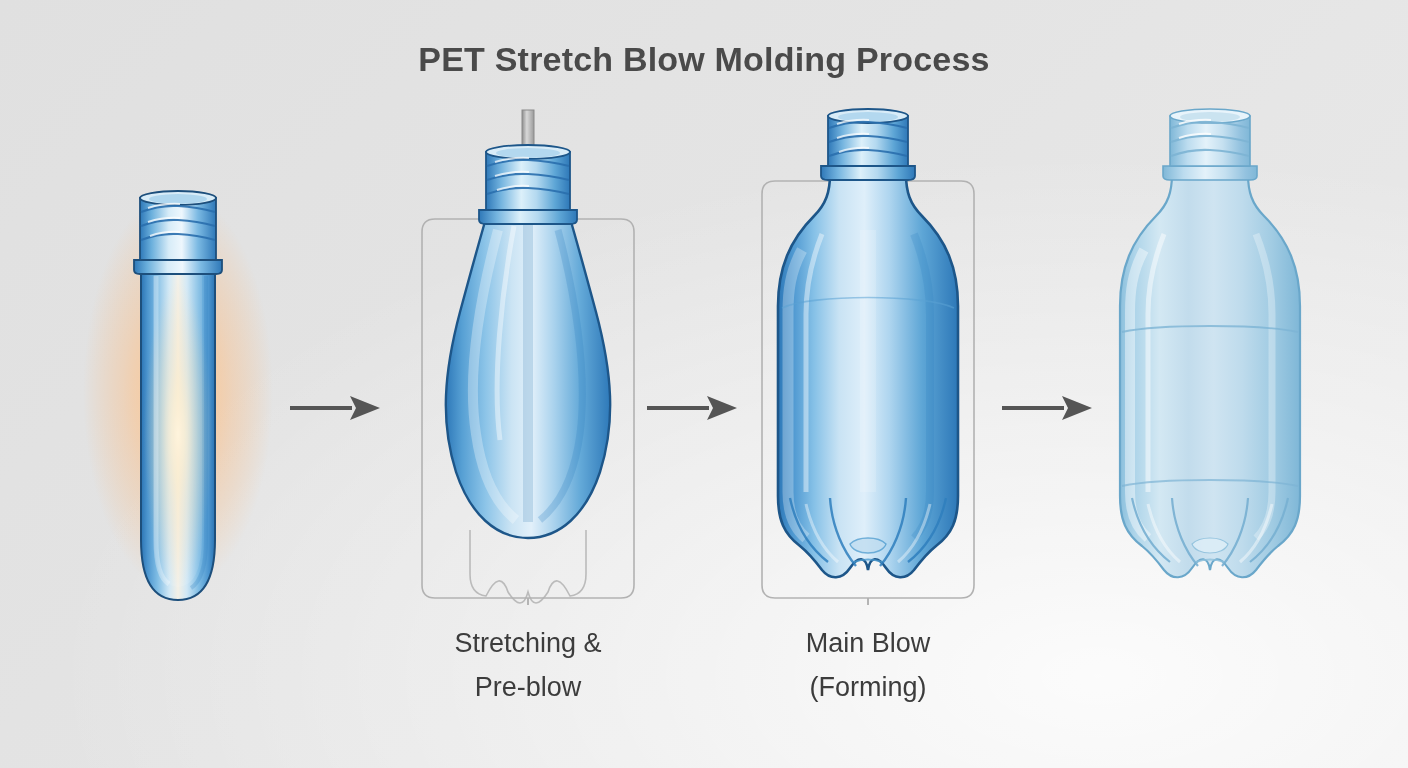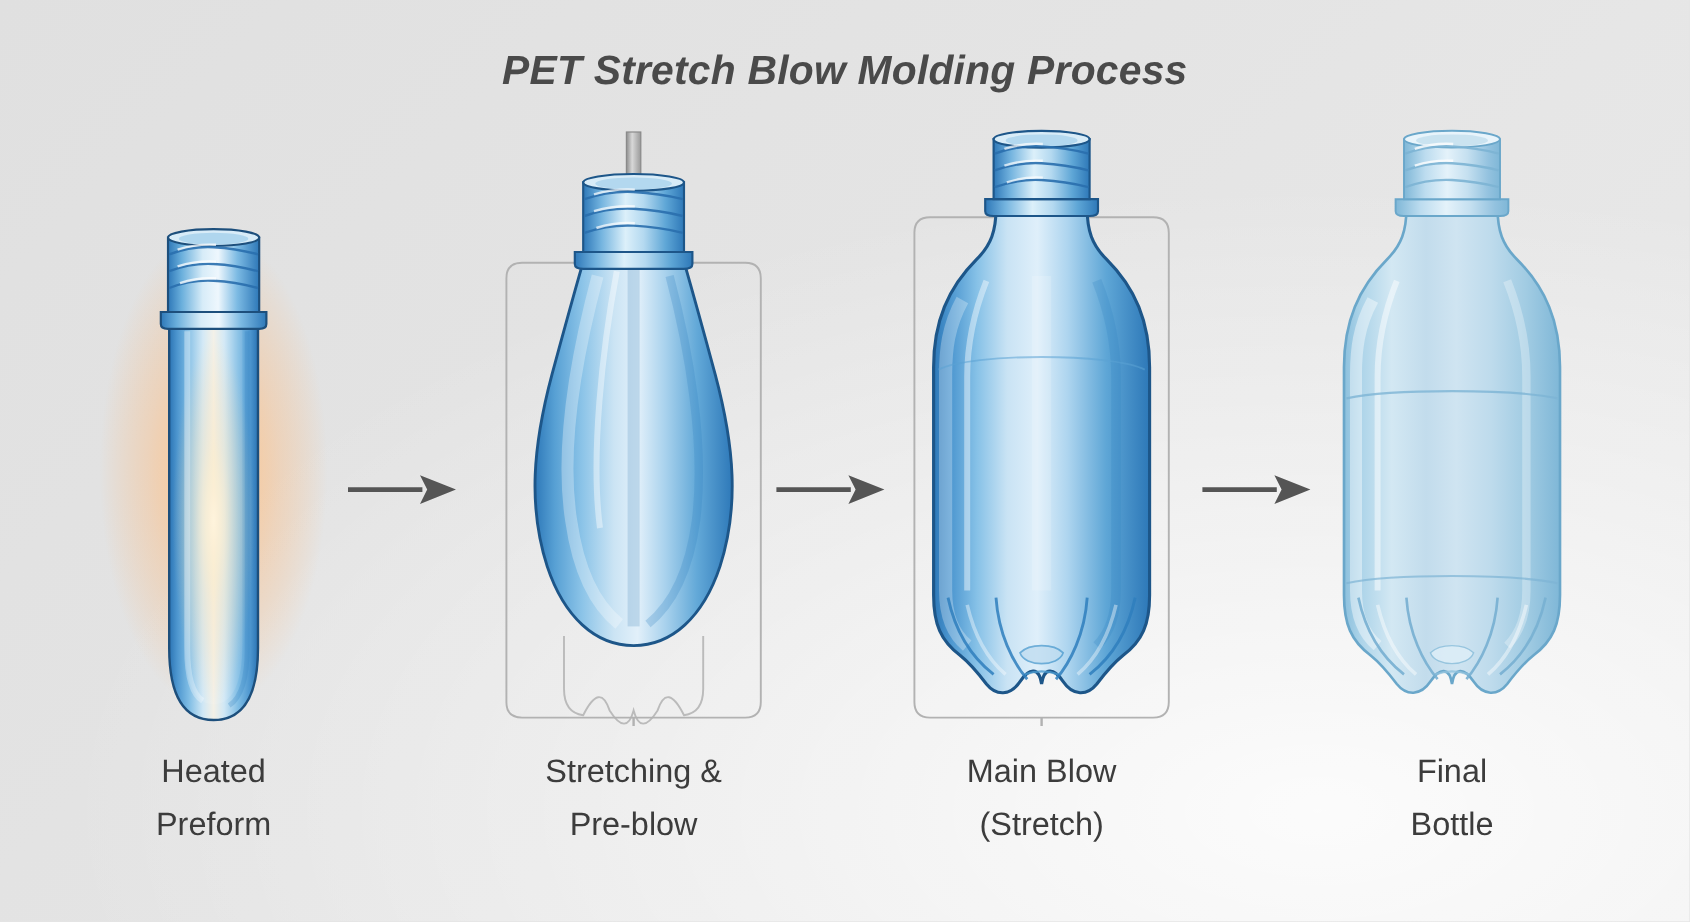--- a/index.html
+++ b/index.html
@@ -22,21 +22,20 @@
     position: absolute;
     top: 40px;
     left: 0;
     width: 1408px;
     text-align: center;
     font-size: 34px;
     font-weight: bold;
     color: #4a4a4a;
     letter-spacing: 0.2px;
     white-space: nowrap;
-    font-style: italic;
   }
 
   .stage-col {
     position: absolute;
     top: 100px;
     width: 300px;
     height: 530px;
   }
   #col0 { left: 28px; }
   #col1 { left: 378px; }
@@ -142,22 +141,20 @@
           <path d="M113,126 q18,-7 37,-6 q19,1 37,6"></path>
           <path d="M113,140 q18,-7 37,-6 q19,1 37,6"></path>
         </g>
         <g stroke="#ffffff" stroke-width="2" fill="none" opacity="0.75">
           <path d="M120,108 q16,-5 32,-4"></path>
           <path d="M120,122 q16,-5 32,-4"></path>
           <path d="M122,136 q15,-5 30,-4"></path>
         </g>
       </g>
     </svg>
-    <div class="caption">Heated
-Preform</div>
   </div>
 
   <div class="stage-col" id="col1">
     <svg class="art" viewBox="0 0 300 530">
       <defs>
         <linearGradient id="bulbBody" x1="0" y1="0" x2="1" y2="0">
           <stop offset="0%" stop-color="#2e79b9"></stop>
           <stop offset="10%" stop-color="#57a0d4"></stop>
           <stop offset="24%" stop-color="#8cc4e8"></stop>
           <stop offset="40%" stop-color="#cbe4f4"></stop>
@@ -307,21 +304,21 @@
           <path d="M111,56 q19,-7 39,-6 q20,1 39,6"></path>
         </g>
         <g stroke="#ffffff" stroke-width="2" fill="none" opacity="0.7">
           <path d="M119,24 q16,-5 32,-4"></path>
           <path d="M119,38 q16,-5 32,-4"></path>
           <path d="M121,52 q15,-5 30,-4"></path>
         </g>
       </g>
     </svg>
     <div class="caption">Main Blow
-(Stretch)</div>
+(Forming)</div>
   </div>
 
   <div class="stage-col" id="col3">
     <svg class="art" viewBox="0 0 300 530">
       <defs>
         <linearGradient id="finBody" x1="0" y1="0" x2="1" y2="0">
           <stop offset="0%" stop-color="#8cc0dd"></stop>
           <stop offset="8%" stop-color="#add4e9"></stop>
           <stop offset="22%" stop-color="#d3e8f3"></stop>
           <stop offset="38%" stop-color="#c2dcec"></stop>
@@ -388,22 +385,20 @@
           <path d="M111,28 q19,-7 39,-6 q20,1 39,6"></path>
           <path d="M111,42 q19,-7 39,-6 q20,1 39,6"></path>
           <path d="M111,56 q19,-7 39,-6 q20,1 39,6"></path>
         </g>
         <g stroke="#ffffff" stroke-width="2" fill="none" opacity="0.8">
           <path d="M119,24 q16,-5 32,-4"></path>
           <path d="M119,38 q16,-5 32,-4"></path>
         </g>
       </g>
     </svg>
-    <div class="caption">Final
-Bottle</div>
   </div>
 
   <svg class="arrow" id="arrow0" viewBox="0 0 96 36">
     <line x1="2" y1="18" x2="64" y2="18" stroke="#555555" stroke-width="4"></line>
     <path d="M62,6 L92,18 L62,30 L68,18 Z" fill="#555555"></path>
   </svg>
 
   <svg class="arrow" id="arrow1" viewBox="0 0 96 36">
     <line x1="2" y1="18" x2="64" y2="18" stroke="#555555" stroke-width="4"></line>
     <path d="M62,6 L92,18 L62,30 L68,18 Z" fill="#555555"></path>

